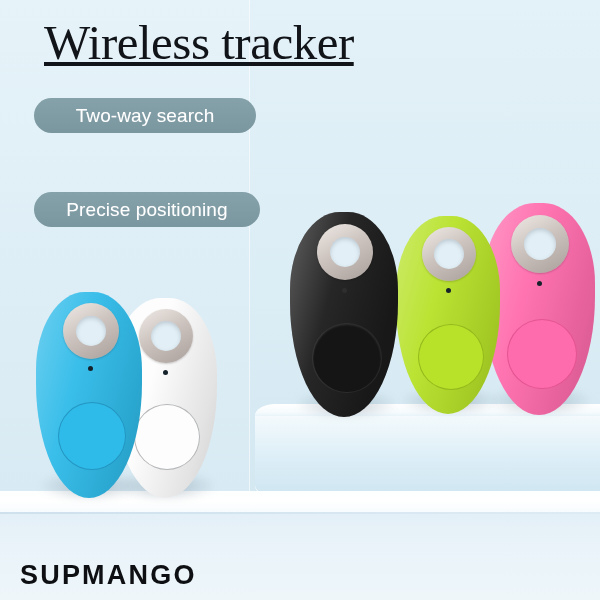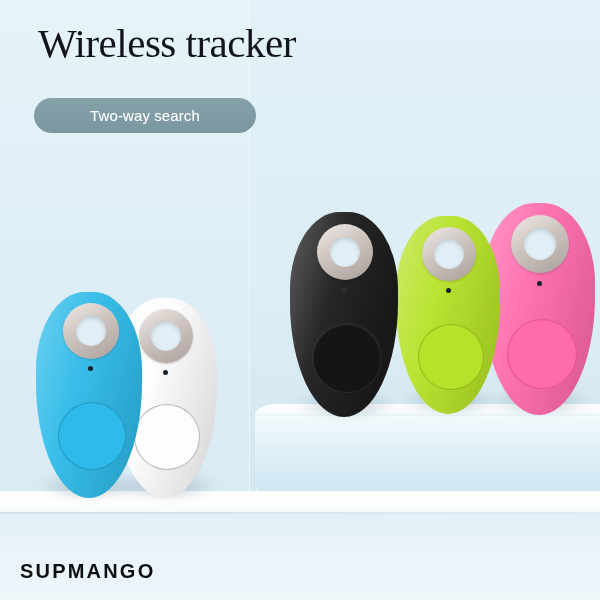--- a/index.html
+++ b/index.html
@@ -44,32 +44,32 @@
     position:absolute;left:0;top:512px;width:600px;height:88px;
     background:linear-gradient(180deg,#e3eff7 0%,#e9f3f9 40%,#eef6fa 100%);
   }
   .floor-seam{
     position:absolute;left:0;top:512px;width:600px;height:2px;
     background:linear-gradient(90deg,rgba(190,212,228,.55),rgba(205,224,236,.25));
   }
 
   
   .title{
-    position:absolute;left:38px;top:18px;
+    position:absolute;left:44px;top:18px;
     font-family:"Liberation Serif", serif;
-    font-size:41px;line-height:50px;color:#111418;
-    letter-spacing:-0.5px;white-space:nowrap;
+    font-size:49px;line-height:50px;color:#111418;
+    letter-spacing:-0.5px;white-space:nowrap;text-decoration:underline;
   }
   .pill{
     position:absolute;left:34px;
     height:35px;border-radius:18px;
     background:linear-gradient(180deg,#85a1a9 0%,#7a969f 100%);
     color:#ffffff;
     display:flex;align-items:center;justify-content:center;
-    font-size:15px;letter-spacing:.1px;
+    font-size:19px;letter-spacing:.1px;
     padding:0 18px;box-sizing:border-box;
     text-shadow:0 0 1px rgba(255,255,255,.25);
   }
   .pill-1{top:98px;width:222px;}
   .pill-2{top:145px;width:226px;}
   .pill-3{top:192px;width:226px;}
 
   
   .tracker{position:absolute;}
   .tracker .body{
@@ -100,21 +100,21 @@
   }
   .tracker .shadow{
     position:absolute;border-radius:50%;
     background:radial-gradient(50% 50% at 50% 50%, rgba(70,95,115,.38) 0%, rgba(70,95,115,.14) 55%, rgba(70,95,115,0) 100%);
     filter:blur(3px);
   }
 
   
   .brand{
     position:absolute;left:20px;top:560px;
-    font-size:20px;font-weight:bold;color:#0d0f12;
+    font-size:27px;font-weight:bold;color:#0d0f12;
     letter-spacing:2.2px;
   }
 </style>
 </head>
 <body>
 
 <div id="stage">
 
   <div class="bg-wall"></div>
   <div class="bg-panel-right"></div>
@@ -179,16 +179,19 @@
     </div>
     <div class="led" style="left:52px;top:74px;width:5px;height:5px;background:#16222b;"></div>
     <div class="btn" style="left:22px;top:110px;width:68px;height:68px;background:#2fbbe9;box-shadow:inset 0 0 0 1px rgba(20,95,135,.40);"></div>
   </div>
 
   <div class="title">Wireless tracker</div>
 
   <div class="pill pill-1">
     <span>Two-way search</span>
   </div>
+  <div class="pill pill-3">
+    <span>Precise positioning</span>
+  </div>
 
   <div class="brand">SUPMANGO</div>
 
 </div>
 
 </body></html>

